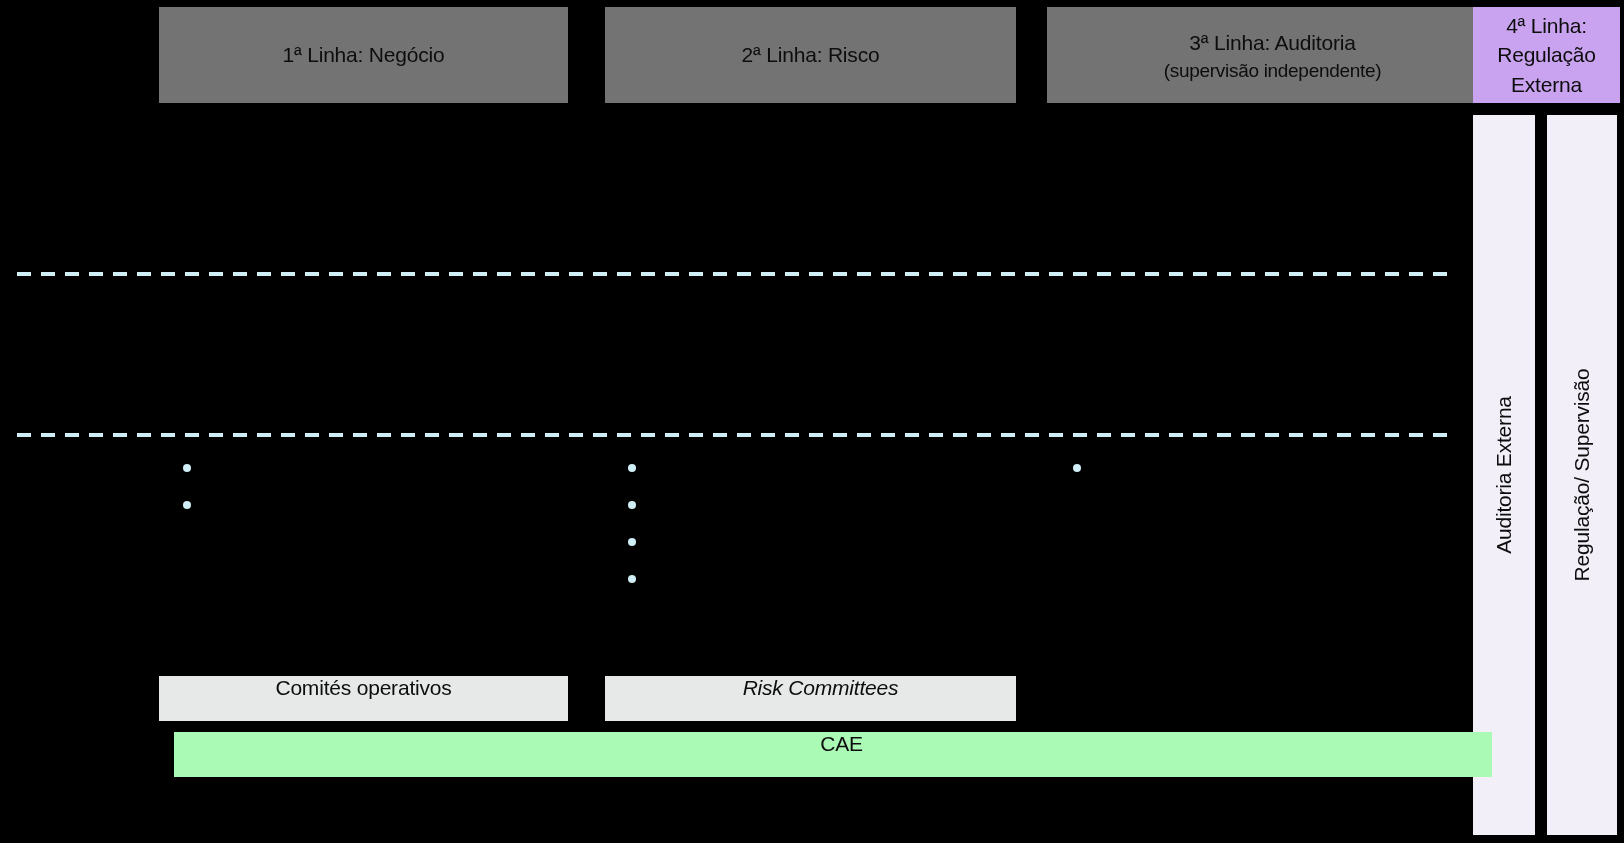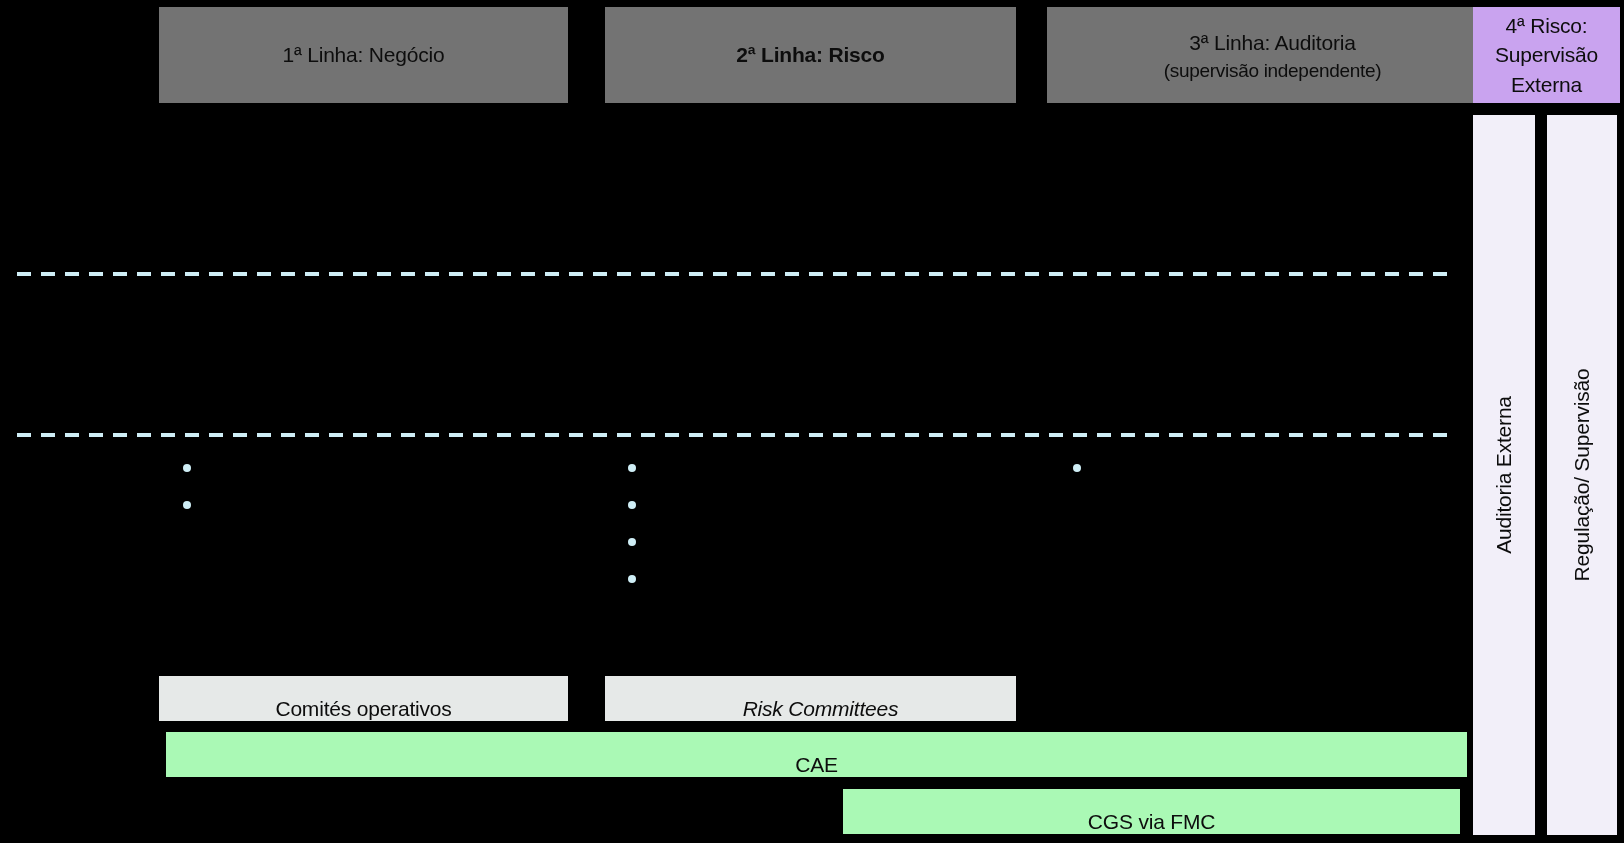--- a/index.html
+++ b/index.html
@@ -36,21 +36,21 @@
     letter-spacing: -0.2px;
   }
   .hbox .subtitle {
     font-size: 19px;
     line-height: 1.25;
     letter-spacing: -0.3px;
   }
   .header-cyan   { background: #737373; }
   .header-purple { background: #c9a3ef; }
   .hbox-1 { left: 159px;  width: 409px; }
-  .hbox-2 { left: 605px;  width: 411px; font-weight: bold; }
+  .hbox-2 { left: 605px;  width: 411px; }
   .hbox-3 { left: 1047px; width: 444px; padding-left: 15px; }
   .hbox-4 { left: 1473px; width: 147px; }
   .hbox-4 .title { font-size: 21px; line-height: 1.4; }
 
   
   .dash-line {
     position: absolute;
     left: 17px;
     width: 1440px;
     height: 4px;
@@ -94,31 +94,31 @@
     font-size: 21px;
     color: #0d0d0d;
     letter-spacing: -0.2px;
   }
 
   
   .bar {
     position: absolute;
     height: 45px;
     display: flex;
-    align-items: flex-end;
+    align-items: flex-start;
     justify-content: center;
     font-size: 21px;
     color: #0d0d0d;
     letter-spacing: -0.2px;
   }
   .bar-gray  { background: #e6e9e8; }
   .bar-green { background: #aaf9b5; }
   .bar-committees-1 { left: 159px; top: 676px; width: 409px; }
   .bar-committees-2 { left: 605px; top: 676px; width: 411px; }
-  .bar-cae { left: 166px; top: 732px; width: 1301px; }
+  .bar-cae { left: 174px; top: 732px; width: 1301px; padding-left: 17px; }
   .bar-cgs { left: 843px; top: 789px; width: 617px; }
   .italic { font-style: italic; margin-left: 20px; }
 </style>
 </head>
 <body>
 
 <div id="canvas">
 
   <div class="hbox header-cyan hbox-1">
     <div class="title">1ª Linha: Negócio</div>
@@ -127,21 +127,21 @@
   <div class="hbox header-cyan hbox-2">
     <div class="title">2ª Linha: Risco</div>
   </div>
 
   <div class="hbox header-cyan hbox-3">
     <div class="title">3ª Linha: Auditoria</div>
     <div class="subtitle">(supervisão independente)</div>
   </div>
 
   <div class="hbox header-purple hbox-4">
-    <div class="title">4ª Risco: Supervisão Externa</div>
+    <div class="title">4ª Linha: Regulação Externa</div>
   </div>
 
   <div class="dash-line dash-1"></div>
   <div class="dash-line dash-2"></div>
 
   <div class="bullets bullets-1">
       <div class="dot"></div>
       <div class="dot"></div>
     </div>
   <div class="bullets bullets-2">
@@ -164,17 +164,14 @@
   <div class="bar bar-gray bar-committees-1">
     <span>Comités operativos</span>
   </div>
   <div class="bar bar-gray bar-committees-2">
     <span class="italic">Risk Committees</span>
   </div>
 
   <div class="bar bar-green bar-cae">
     <span>CAE</span>
   </div>
-  <div class="bar bar-green bar-cgs">
-    <span>CGS via FMC</span>
-  </div>
 
 </div>
 
 </body></html>

